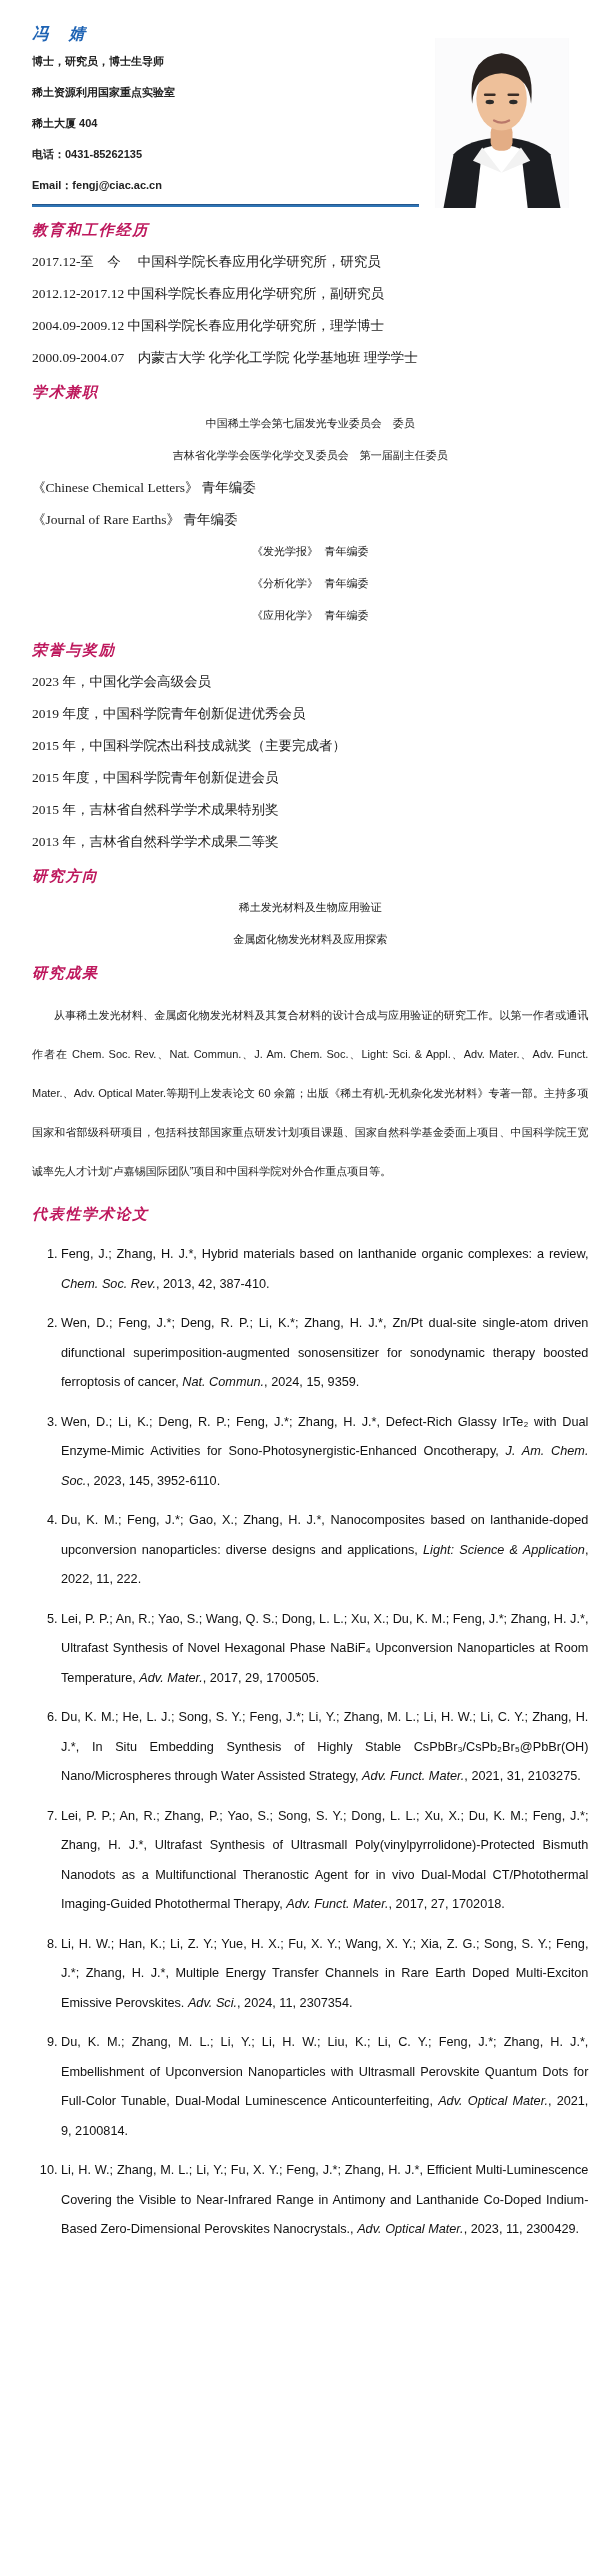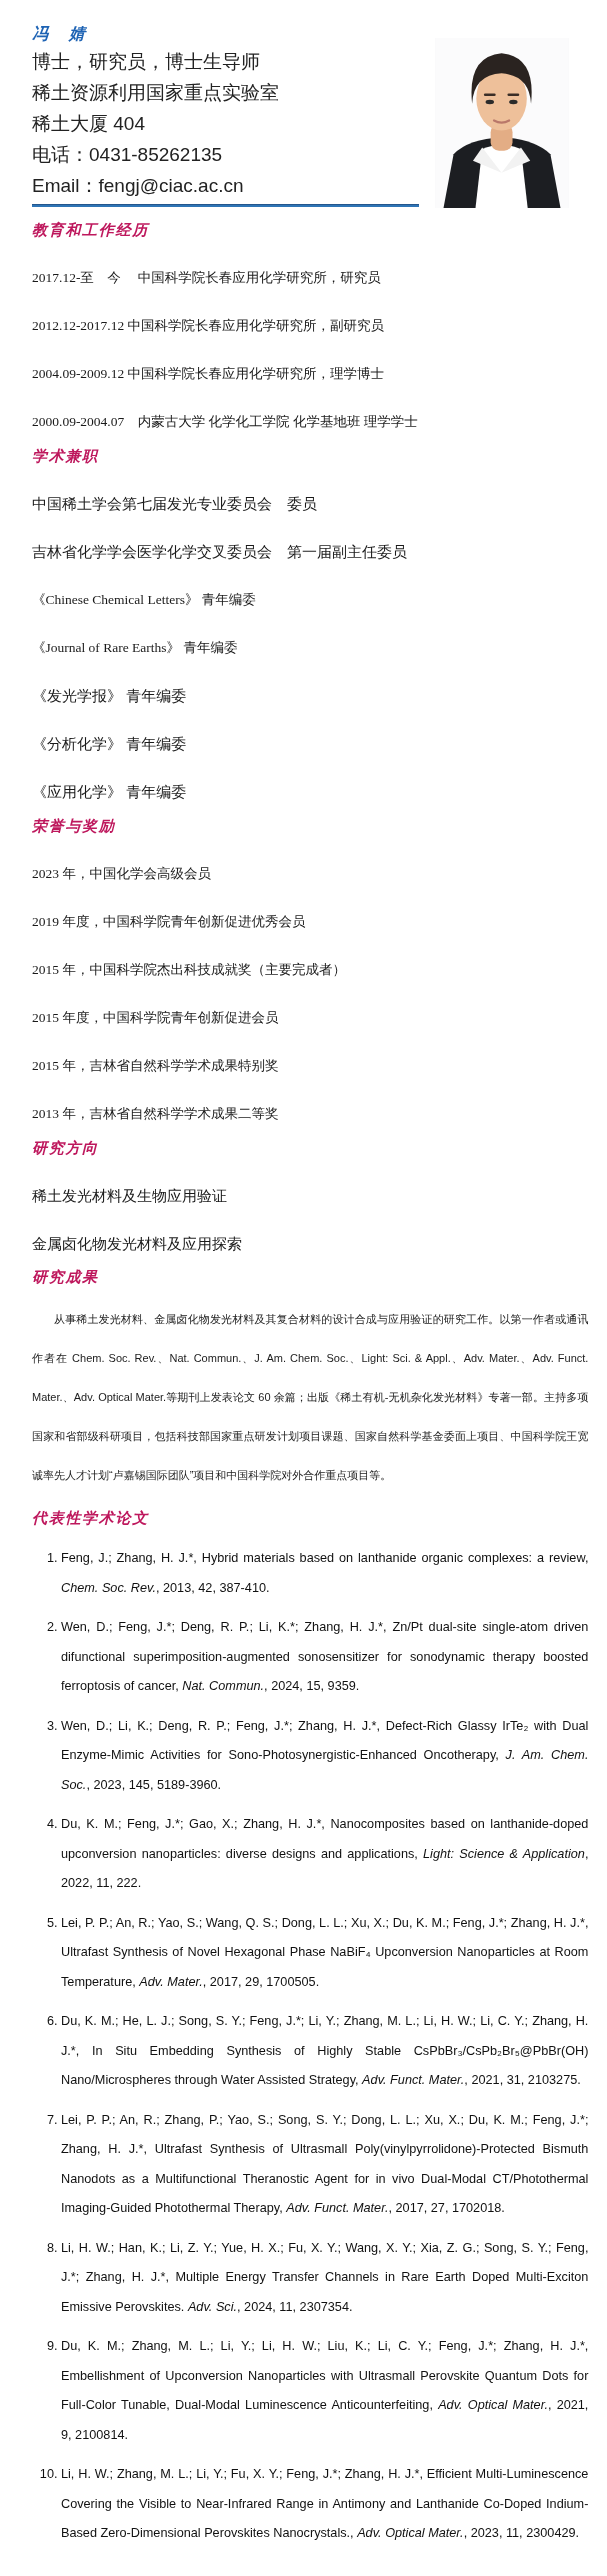--- a/index.html
+++ b/index.html
@@ -2,30 +2,30 @@
 <html style="font-size:13.5px"><head>
 <meta charset="utf-8">
 <style>
   html,body{margin:0;padding:0;background:#ffffff;}
   body{width:607px;font-family:"Liberation Sans",sans-serif;color:#1a1a1a;}
   .page{position:relative;width:607px;height:2576px;box-sizing:border-box;
         padding:22px 18.6px 0 32px;overflow:hidden;background:#fff;}
   
   .name{margin:0;font-family:"Liberation Serif",serif;font-style:italic;font-weight:bold;
         font-size:16px;line-height:23.6px;color:#1e63b4;letter-spacing:2.5px;}
-  .info{margin:0;line-height:31px;font-size:19px;font-weight:normal;color:#222;}
+  .info{margin:0;line-height:31px;font-size:11px;font-weight:bold;color:#222;}
   .photo{position:absolute;left:435px;top:38px;width:134px;height:170px;overflow:hidden;}
   .divider{height:2.5px;background:#2e74b5;border-top:0.8px solid #24568c;
            margin:3.4px 169px 0 0;}
   
   .sec-title{margin:11.8px 0 0;font-family:"Liberation Serif",serif;font-style:italic;
              font-weight:bold;font-size:15px;line-height:22px;color:#be185d;letter-spacing:1.7px;}
-  .entry{margin:26px 0 0;line-height:22px;font-size:13.5px;}
+  .entry{margin:10px 0 0;line-height:22px;font-size:13.5px;}
   .serif{font-family:"Liberation Serif",serif;}
-  .sans{font-family:Liberation Sans, sans-serif;font-size:15px;}
+  .sans{font-family:Liberation Mono, monospace;font-size:11px;text-align:center;}
   .para{margin:11.8px 0 0;font-size:11px;line-height:39px;text-align:justify;
         text-indent:2em;color:#1c1c1c;}
   
   .pubs{margin:15px 0 0;padding:0 0 0 29px;font-size:12.7px;color:#111;}
   .pubs li{line-height:29.5px;text-align:justify;margin:0;}
   .pubs li + li{margin-top:10px;}
   .pubs i{font-style:italic;}
 </style>
 </head>
 <body>
@@ -95,21 +95,21 @@
   <p class="entry sans">稀土发光材料及生物应用验证</p>
   <p class="entry sans">金属卤化物发光材料及应用探索</p>
 
   <h2 class="sec-title">研究成果</h2>
   <p class="para">从事稀土发光材料、金属卤化物发光材料及其复合材料的设计合成与应用验证的研究工作。以第一作者或通讯作者在 Chem. Soc. Rev.、Nat. Commun.、J. Am. Chem. Soc.、Light: Sci. &amp; Appl.、Adv. Mater.、Adv. Funct. Mater.、Adv. Optical Mater.等期刊上发表论文 60 余篇；出版《稀土有机-无机杂化发光材料》专著一部。主持多项国家和省部级科研项目，包括科技部国家重点研发计划项目课题、国家自然科学基金委面上项目、中国科学院王宽诚率先人才计划“卢嘉锡国际团队”项目和中国科学院对外合作重点项目等。</p>
 
   <h2 class="sec-title">代表性学术论文</h2>
   <ol class="pubs" id="pub-list">
       <li><span>Feng, J.; Zhang, H. J.*, Hybrid materials based on lanthanide organic complexes: a review, </span><i>Chem. Soc. Rev.</i><span>, 2013, 42, 387-410.</span></li>
       <li><span>Wen, D.; Feng, J.*; Deng, R. P.; Li, K.*; Zhang, H. J.*, Zn/Pt dual-site single-atom driven difunctional superimposition-augmented sonosensitizer for sonodynamic therapy boosted ferroptosis of cancer, </span><i>Nat. Commun.</i><span>, 2024, 15, 9359.</span></li>
-      <li><span>Wen, D.; Li, K.; Deng, R. P.; Feng, J.*; Zhang, H. J.*, Defect-Rich Glassy IrTe₂ with Dual Enzyme-Mimic Activities for Sono-Photosynergistic-Enhanced Oncotherapy, </span><i>J. Am. Chem. Soc.</i><span>, 2023, 145, 5189-3960.</span></li>
+      <li><span>Wen, D.; Li, K.; Deng, R. P.; Feng, J.*; Zhang, H. J.*, Defect-Rich Glassy IrTe₂ with Dual Enzyme-Mimic Activities for Sono-Photosynergistic-Enhanced Oncotherapy, </span><i>J. Am. Chem. Soc.</i><span>, 2023, 145, 3952-6110.</span></li>
       <li><span>Du, K. M.; Feng, J.*; Gao, X.; Zhang, H. J.*, Nanocomposites based on lanthanide-doped upconversion nanoparticles: diverse designs and applications, </span><i>Light: Science &amp; Application</i><span>, 2022, 11, 222.</span></li>
       <li><span>Lei, P. P.; An, R.; Yao, S.; Wang, Q. S.; Dong, L. L.; Xu, X.; Du, K. M.; Feng, J.*; Zhang, H. J.*, Ultrafast Synthesis of Novel Hexagonal Phase NaBiF₄ Upconversion Nanoparticles at Room Temperature, </span><i>Adv. Mater.</i><span>, 2017, 29, 1700505.</span></li>
       <li><span>Du, K. M.; He, L. J.; Song, S. Y.; Feng, J.*; Li, Y.; Zhang, M. L.; Li, H. W.; Li, C. Y.; Zhang, H. J.*, In Situ Embedding Synthesis of Highly Stable CsPbBr₃/CsPb₂Br₅@PbBr(OH) Nano/Microspheres through Water Assisted Strategy, </span><i>Adv. Funct. Mater.</i><span>, 2021, 31, 2103275.</span></li>
       <li><span>Lei, P. P.; An, R.; Zhang, P.; Yao, S.; Song, S. Y.; Dong, L. L.; Xu, X.; Du, K. M.; Feng, J.*; Zhang, H. J.*, Ultrafast Synthesis of Ultrasmall Poly(vinylpyrrolidone)-Protected Bismuth Nanodots as a Multifunctional Theranostic Agent for in vivo Dual-Modal CT/Photothermal Imaging-Guided Photothermal Therapy, </span><i>Adv. Funct. Mater.</i><span>, 2017, 27, 1702018.</span></li>
       <li><span>Li, H. W.; Han, K.; Li, Z. Y.; Yue, H. X.; Fu, X. Y.; Wang, X. Y.; Xia, Z. G.; Song, S. Y.; Feng, J.*; Zhang, H. J.*, Multiple Energy Transfer Channels in Rare Earth Doped Multi-Exciton Emissive Perovskites. </span><i>Adv. Sci.</i><span>, 2024, 11, 2307354.</span></li>
       <li><span>Du, K. M.; Zhang, M. L.; Li, Y.; Li, H. W.; Liu, K.; Li, C. Y.; Feng, J.*; Zhang, H. J.*, Embellishment of Upconversion Nanoparticles with Ultrasmall Perovskite Quantum Dots for Full-Color Tunable, Dual-Modal Luminescence Anticounterfeiting, </span><i>Adv. Optical Mater.</i><span>, 2021, 9, 2100814.</span></li>
       <li><span>Li, H. W.; Zhang, M. L.; Li, Y.; Fu, X. Y.; Feng, J.*; Zhang, H. J.*, Efficient Multi-Luminescence Covering the Visible to Near-Infrared Range in Antimony and Lanthanide Co-Doped Indium-Based Zero-Dimensional Perovskites Nanocrystals., </span><i>Adv. Optical Mater.</i><span>, 2023, 11, 2300429.</span></li>
     </ol>
 
 </div>

